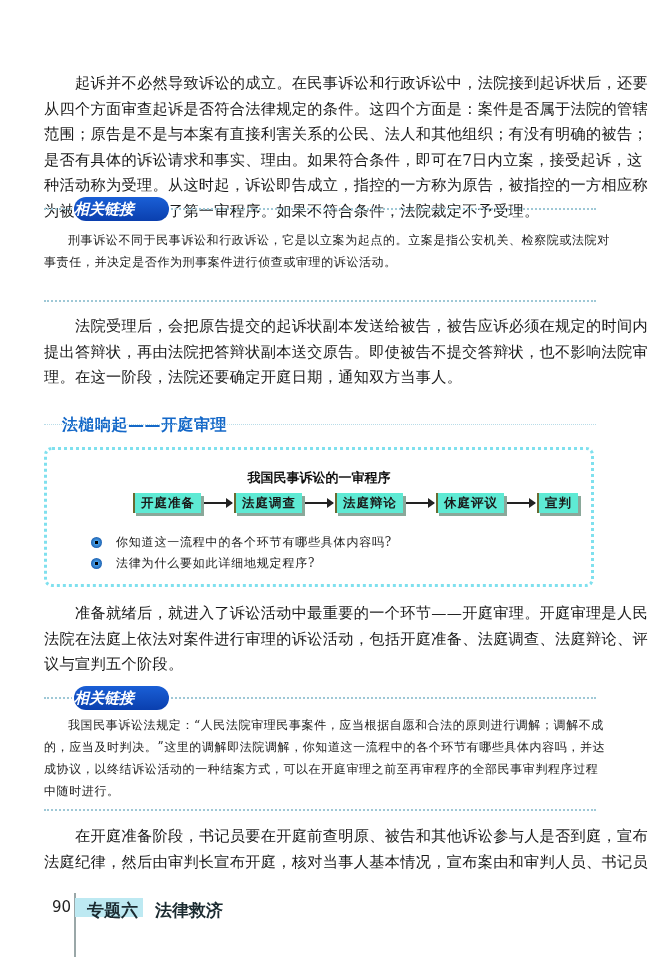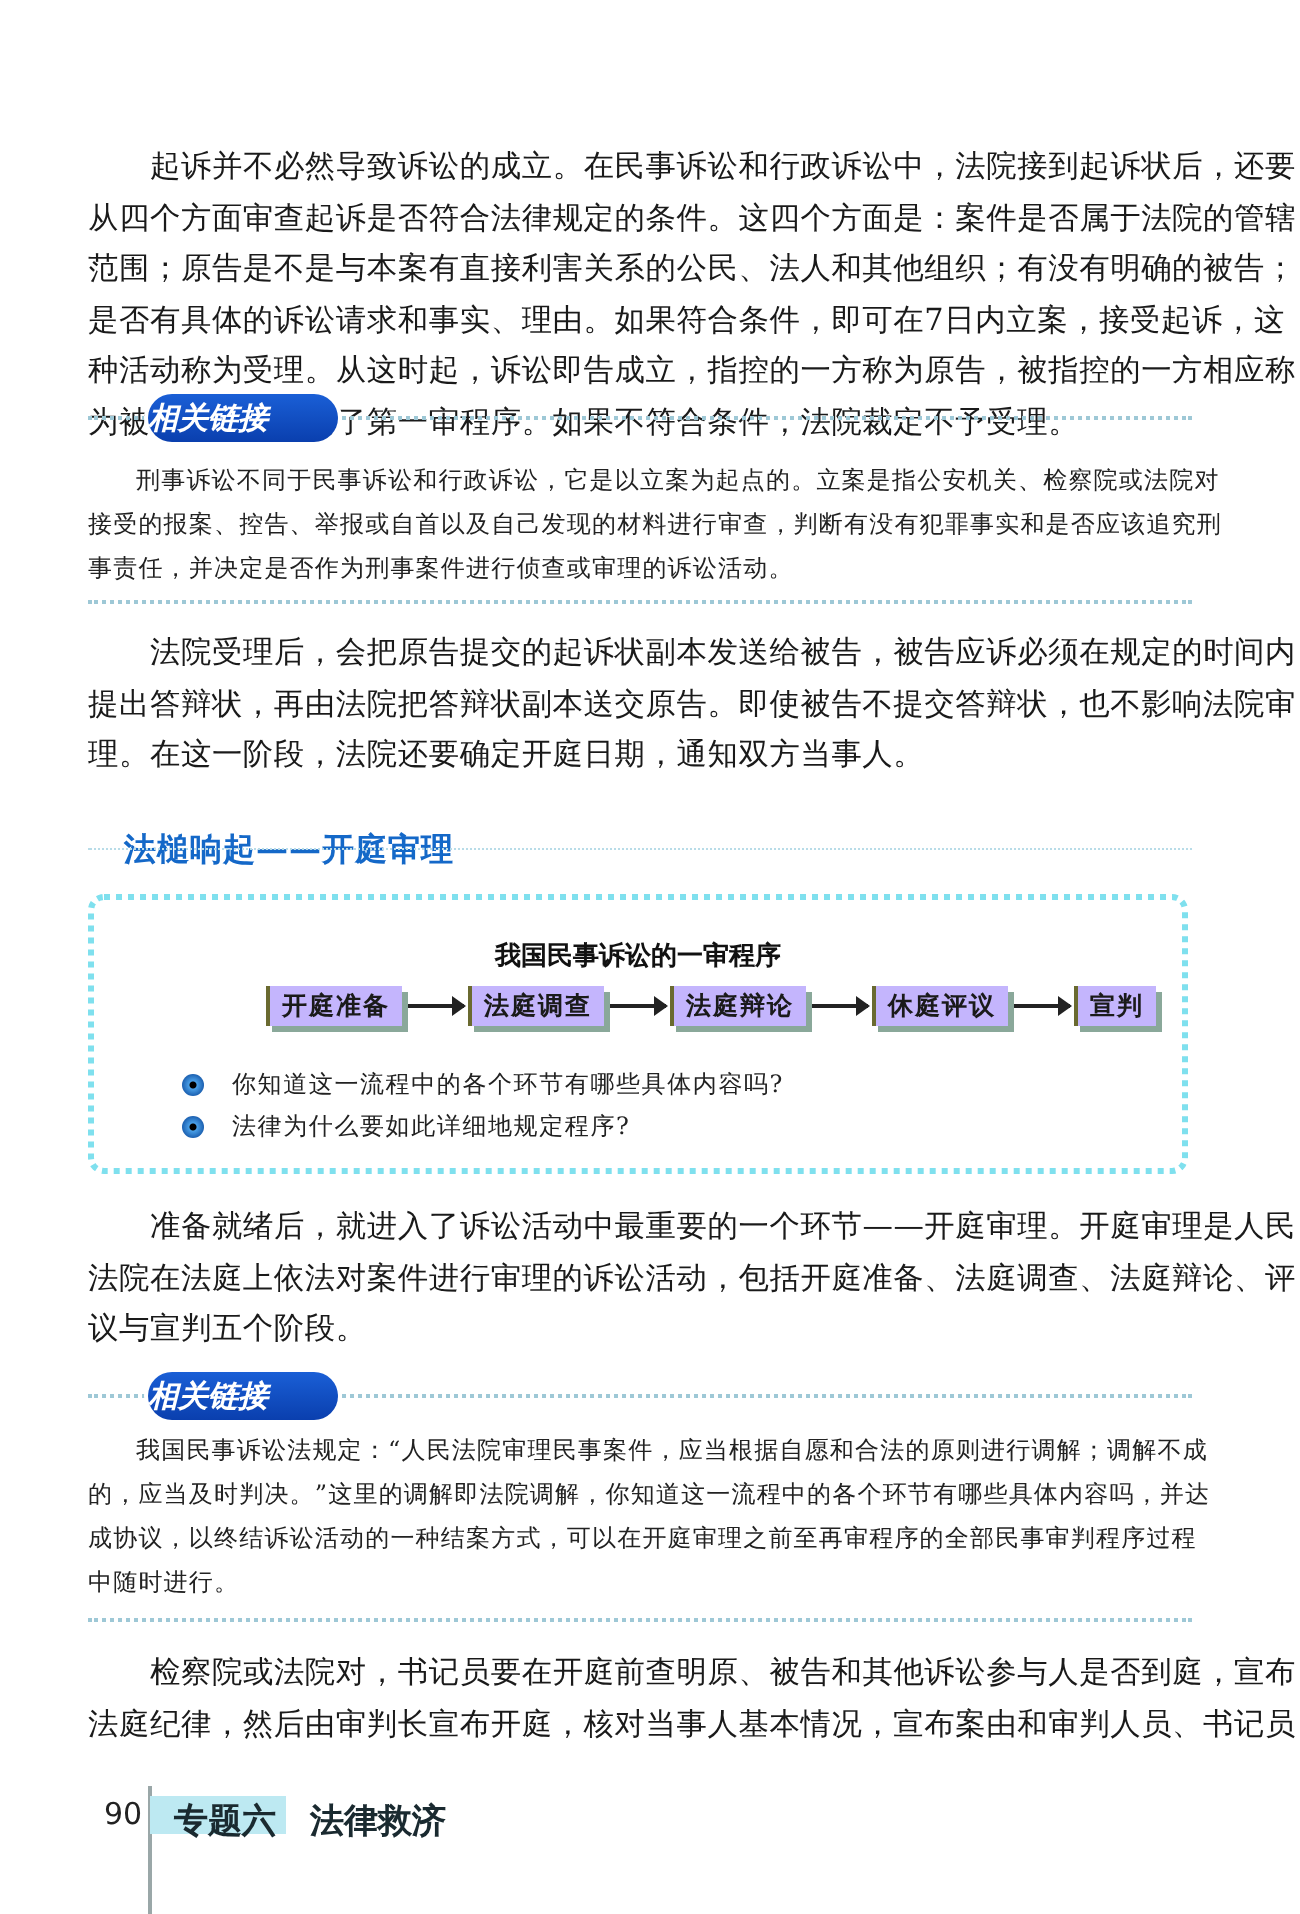--- a/index.html
+++ b/index.html
@@ -44,21 +44,21 @@
     position:absolute; left:44px; top:447px; width:550px; height:140px;
     border:3px dotted #7fe0ee; border-radius:8px; box-sizing:border-box;
   }
   .flow-title {
     position:absolute; left:0; right:0; top:19px; text-align:center;
     font-family:"DejaVu Sans","Liberation Sans",sans-serif; font-weight:bold; font-size:13px; color:#111;
   }
   .flow-row { position:absolute; left:86px; top:42px; height:22px; display:flex; align-items:center; }
   .step {
     position:relative; height:20px; padding:0 6px;
-    background:#c4b5fd; border-left:2px solid #6a6a30;
+    background:#5eead4; border-left:2px solid #6a6a30;
     font-size:12.5px; line-height:20px; font-weight:bold; color:#1a1a1a; letter-spacing:1px;
     box-shadow:3px 3px 0 #8aa89a;
   }
   .arrow { width:28px; height:2px; background:#222; position:relative; margin:0 2px 0 3px; }
   .arrow::after { content:""; position:absolute; right:-1px; top:-4px;
     border-left:7px solid #222; border-top:5px solid transparent; border-bottom:5px solid transparent; }
   .q-list { position:absolute; left:44px; top:82px; }
   .q-item { display:flex; align-items:center; height:21px; font-size:12px; letter-spacing:0.8px; color:#222; }
   .bullet {
     width:11px; height:11px; border-radius:50%; margin-right:14px;
@@ -89,21 +89,20 @@
   <span class="ln">是否有具体的诉讼请求和事实、理由。如果符合条件，即可在7日内立案，接受起诉，这</span>
   <span class="ln">种活动称为受理。从这时起，诉讼即告成立，指控的一方称为原告，被指控的一方相应称</span>
   <span class="ln last">为被告，诉讼进入了第一审程序。如果不符合条件，法院裁定不予受理。</span>
 </div>
 
 <div class="link-sec" style="top:208px;">
   <div class="dotline" style="top:0;"></div>
   <div class="badge">相关链接</div>
   <div class="small-para" style="top:21px;">
     <span class="ln indent">刑事诉讼不同于民事诉讼和行政诉讼，它是以立案为起点的。立案是指公安机关、检察院或法院对</span>
-    <span class="ln">接受的报案、控告、举报或自首以及自己发现的材料进行审查，判断有没有犯罪事实和是否应该追究刑</span>
     <span class="ln last">事责任，并决定是否作为刑事案件进行侦查或审理的诉讼活动。</span>
   </div>
   <div class="dotline" style="top:92px;"></div>
 </div>
 
 <div class="para" style="top:314px;">
   <span class="ln indent">法院受理后，会把原告提交的起诉状副本发送给被告，被告应诉必须在规定的时间内</span>
   <span class="ln">提出答辩状，再由法院把答辩状副本送交原告。即使被告不提交答辩状，也不影响法院审</span>
   <span class="ln last">理。在这一阶段，法院还要确定开庭日期，通知双方当事人。</span>
 </div>
@@ -148,21 +147,21 @@
   <div class="small-para" style="top:17px;">
     <span class="ln indent">我国民事诉讼法规定：“人民法院审理民事案件，应当根据自愿和合法的原则进行调解；调解不成</span>
     <span class="ln">的，应当及时判决。”这里的调解即法院调解，你知道这一流程中的各个环节有哪些具体内容吗，并达</span>
     <span class="ln">成协议，以终结诉讼活动的一种结案方式，可以在开庭审理之前至再审程序的全部民事审判程序过程</span>
     <span class="ln last">中随时进行。</span>
   </div>
   <div class="dotline" style="top:112px;"></div>
 </div>
 
 <div class="para" style="top:824px;">
-  <span class="ln indent">检察院或法院对，书记员要在开庭前查明原、被告和其他诉讼参与人是否到庭，宣布</span>
+  <span class="ln indent">在开庭准备阶段，书记员要在开庭前查明原、被告和其他诉讼参与人是否到庭，宣布</span>
   <span class="ln">法庭纪律，然后由审判长宣布开庭，核对当事人基本情况，宣布案由和审判人员、书记员</span>
 </div>
 
 <div class="footer-num">90</div>
 <div class="footer-bar"></div>
 <div class="footer-tag" style="width:68px;">
   <span>专题六　法律救济</span>
 </div>
 
 </body></html>

